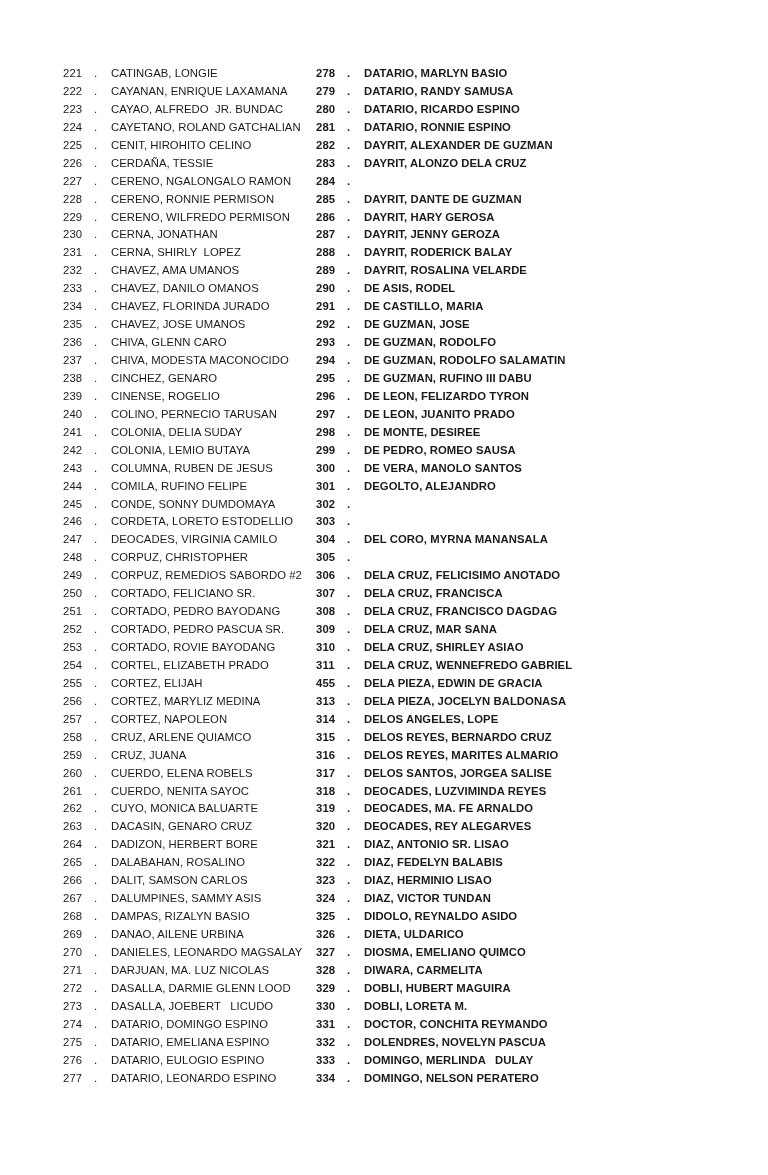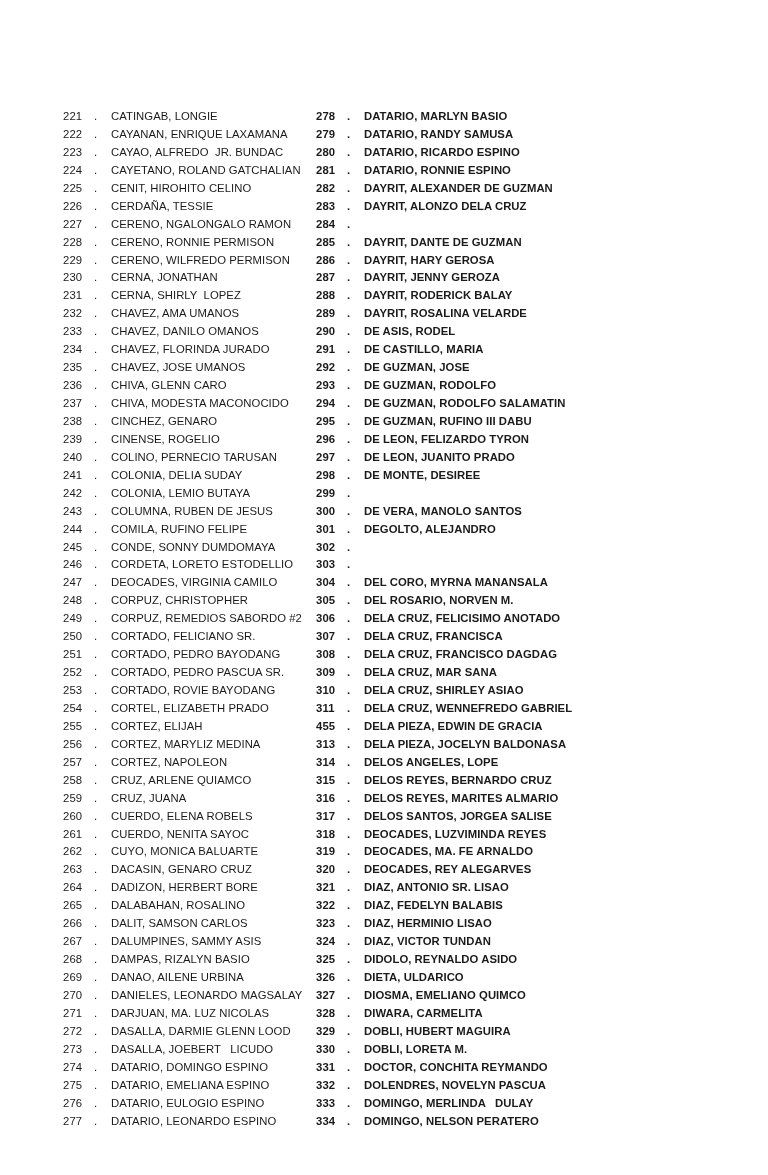--- a/index.html
+++ b/index.html
@@ -27,21 +27,20 @@
     left: 0;
     top: 0;
     width: 768px;
     height: 1175px;
     display: flex;
     flex-direction: row;
   }
   .col {
     display: flex;
     flex-direction: column;
-    margin-top: 43px;
   }
   .col-left {
     padding-left: 63px;
     padding-top: 65px;
     width: 307px;
     box-sizing: border-box;
   }
   .col-right {
     padding-left: 9px;
     padding-top: 65px;
@@ -156,27 +155,27 @@
         <div class="entry"><span class="entry-num">289</span><span class="entry-dot">.</span><span class="entry-name">DAYRIT, ROSALINA VELARDE</span></div>
         <div class="entry"><span class="entry-num">290</span><span class="entry-dot">.</span><span class="entry-name">DE ASIS, RODEL</span></div>
         <div class="entry"><span class="entry-num">291</span><span class="entry-dot">.</span><span class="entry-name">DE CASTILLO, MARIA</span></div>
         <div class="entry"><span class="entry-num">292</span><span class="entry-dot">.</span><span class="entry-name">DE GUZMAN, JOSE</span></div>
         <div class="entry"><span class="entry-num">293</span><span class="entry-dot">.</span><span class="entry-name">DE GUZMAN, RODOLFO</span></div>
         <div class="entry"><span class="entry-num">294</span><span class="entry-dot">.</span><span class="entry-name">DE GUZMAN, RODOLFO SALAMATIN</span></div>
         <div class="entry"><span class="entry-num">295</span><span class="entry-dot">.</span><span class="entry-name">DE GUZMAN, RUFINO III DABU</span></div>
         <div class="entry"><span class="entry-num">296</span><span class="entry-dot">.</span><span class="entry-name">DE LEON, FELIZARDO TYRON</span></div>
         <div class="entry"><span class="entry-num">297</span><span class="entry-dot">.</span><span class="entry-name">DE LEON, JUANITO PRADO</span></div>
         <div class="entry"><span class="entry-num">298</span><span class="entry-dot">.</span><span class="entry-name">DE MONTE, DESIREE</span></div>
-        <div class="entry"><span class="entry-num">299</span><span class="entry-dot">.</span></div>
+        <div class="entry"><span class="entry-num">299</span><span class="entry-dot">.</span><span class="entry-name">DE PEDRO, ROMEO SAUSA</span></div>
         <div class="entry"><span class="entry-num">300</span><span class="entry-dot">.</span><span class="entry-name">DE VERA, MANOLO SANTOS</span></div>
         <div class="entry"><span class="entry-num">301</span><span class="entry-dot">.</span><span class="entry-name">DEGOLTO, ALEJANDRO</span></div>
         <div class="entry"><span class="entry-num">302</span><span class="entry-dot">.</span></div>
         <div class="entry"><span class="entry-num">303</span><span class="entry-dot">.</span></div>
         <div class="entry"><span class="entry-num">304</span><span class="entry-dot">.</span><span class="entry-name">DEL CORO, MYRNA MANANSALA</span></div>
-        <div class="entry"><span class="entry-num">305</span><span class="entry-dot">.</span><span class="entry-name">DEL ROSARIO, NORVEN M.</span></div>
+        <div class="entry"><span class="entry-num">305</span><span class="entry-dot">.</span></div>
         <div class="entry"><span class="entry-num">306</span><span class="entry-dot">.</span><span class="entry-name">DELA CRUZ, FELICISIMO ANOTADO</span></div>
         <div class="entry"><span class="entry-num">307</span><span class="entry-dot">.</span><span class="entry-name">DELA CRUZ, FRANCISCA</span></div>
         <div class="entry"><span class="entry-num">308</span><span class="entry-dot">.</span><span class="entry-name">DELA CRUZ, FRANCISCO DAGDAG</span></div>
         <div class="entry"><span class="entry-num">309</span><span class="entry-dot">.</span><span class="entry-name">DELA CRUZ, MAR SANA</span></div>
         <div class="entry"><span class="entry-num">310</span><span class="entry-dot">.</span><span class="entry-name">DELA CRUZ, SHIRLEY ASIAO</span></div>
         <div class="entry"><span class="entry-num">311</span><span class="entry-dot">.</span><span class="entry-name">DELA CRUZ, WENNEFREDO GABRIEL</span></div>
         <div class="entry"><span class="entry-num">455</span><span class="entry-dot">.</span><span class="entry-name">DELA PIEZA, EDWIN DE GRACIA</span></div>
         <div class="entry"><span class="entry-num">313</span><span class="entry-dot">.</span><span class="entry-name">DELA PIEZA, JOCELYN BALDONASA</span></div>
         <div class="entry"><span class="entry-num">314</span><span class="entry-dot">.</span><span class="entry-name">DELOS ANGELES, LOPE</span></div>
         <div class="entry"><span class="entry-num">315</span><span class="entry-dot">.</span><span class="entry-name">DELOS REYES, BERNARDO CRUZ</span></div>

